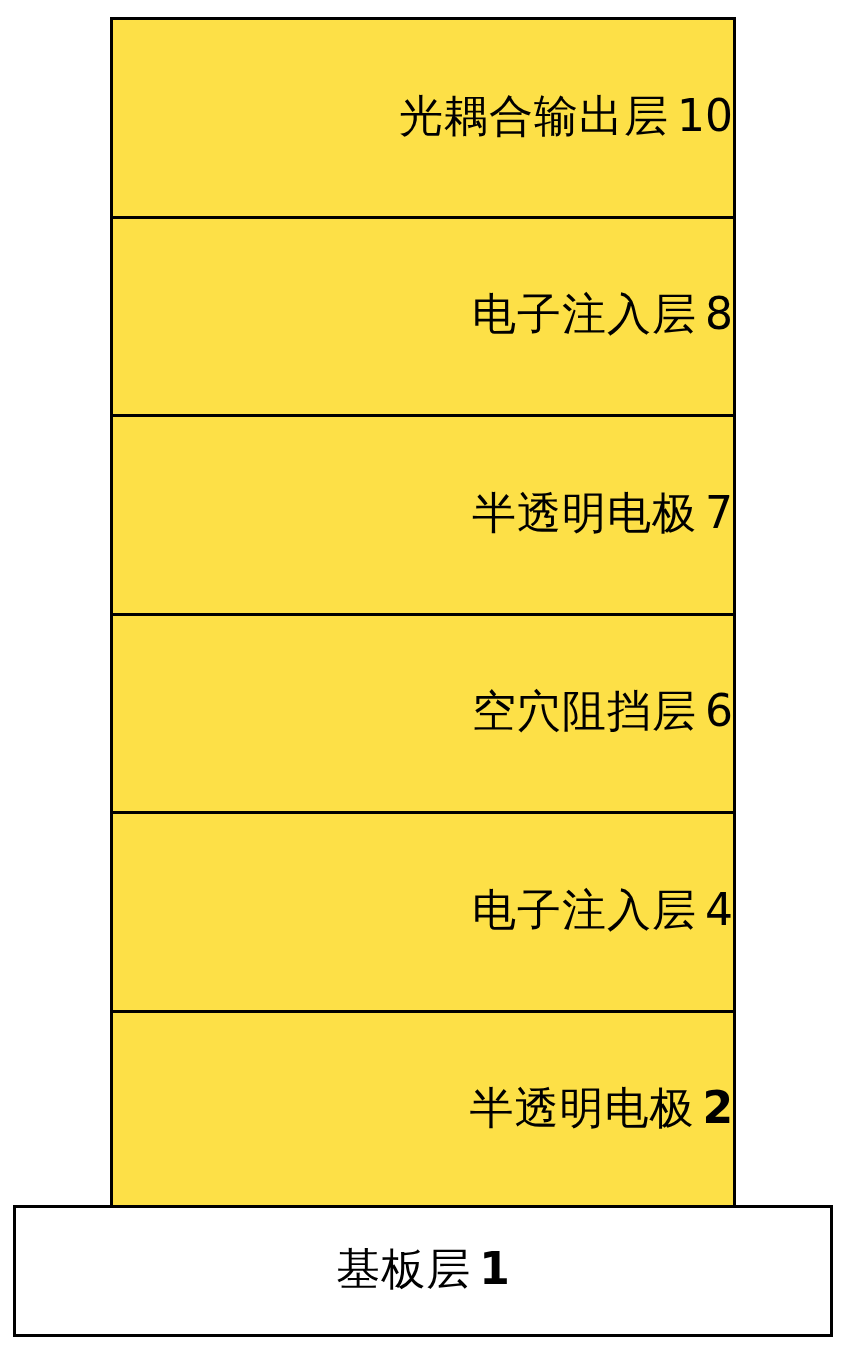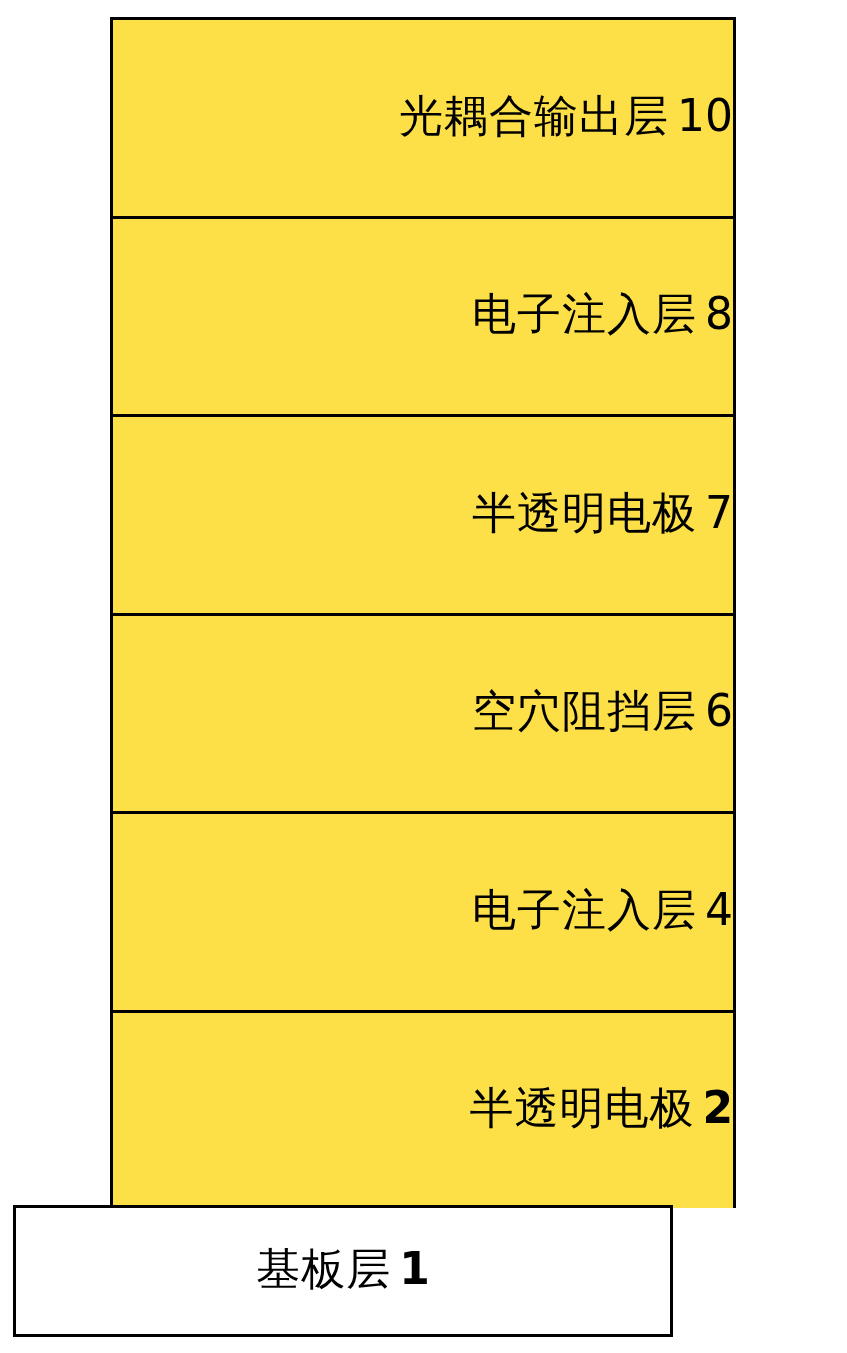--- a/index.html
+++ b/index.html
@@ -72,21 +72,21 @@
   }
   .layer-label.bold-num .num {
     font-weight: bold;
   }
 
   
   #substrate-layer {
     position: absolute;
     left: 13px;
     top: 1205px;
-    width: 660px;            
+    width: 820px;            
     height: 132px;           
     box-sizing: border-box;
     border: 3px solid #000000;
     background: #ffffff;
     display: flex;
     align-items: center;
     justify-content: center;
     z-index: 3;
   }
 </style>

